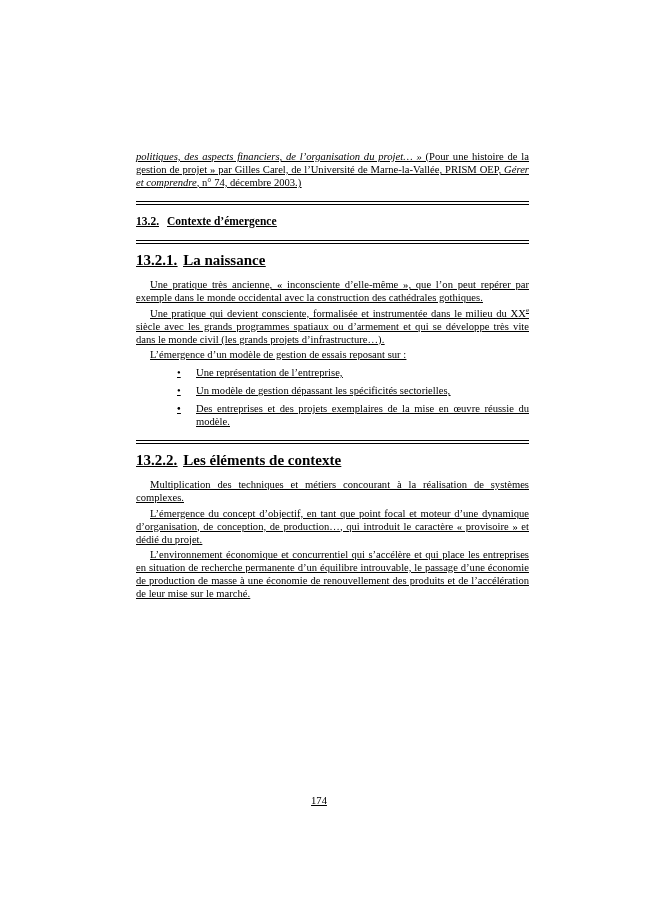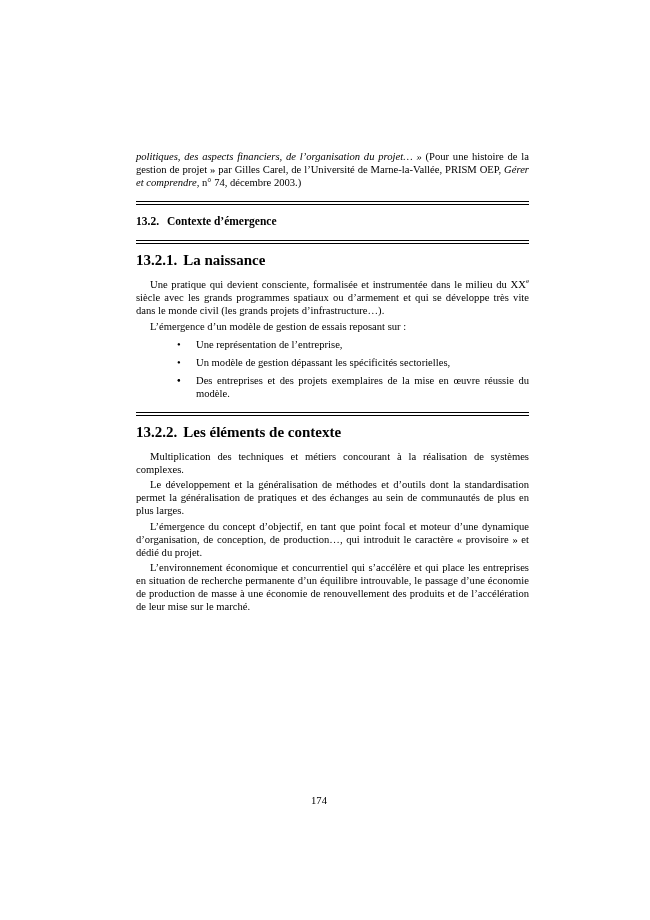--- a/index.html
+++ b/index.html
@@ -1,15 +1,15 @@
 <!DOCTYPE html>
 <html><head>
 <meta charset="utf-8">
 <style>
-  * { margin:0; padding:0; box-sizing:border-box; }
+  * { margin:0; padding:0; box-sizing:border-box;text-decoration:underline; }
   html,body { background:#ffffff; }
   .page {
     position:relative;
     width:650px;
     height:920px;
     background:#ffffff;
     font-family:"Liberation Serif", serif;
     color:#000000;
     overflow:hidden;
   }
@@ -79,20 +79,21 @@
     <p class="body noindent"><span class="it">politiques, des aspects financiers, de l’organisation du projet… »</span><span> (Pour une histoire de la gestion de projet » par Gilles Carel, de l’Université de Marne-la-Vallée, PRISM OEP, </span><span class="it">Gérer et comprendre</span><span>, n° 74, décembre 2003.)</span></p>
 
     <div class="rule"></div>
 
     <h2 class="sec"><span class="hnum">13.2.</span><span>Contexte d’émergence</span></h2>
 
     <div class="rule"></div>
 
     <h3 class="sub"><span class="hnum">13.2.1.</span><span>La naissance</span></h3>
 
+    <p class="body">Une pratique très ancienne, « inconsciente d’elle-même », que l’on peut repérer par exemple dans le monde occidental avec la construction des cathédrales gothiques.</p>
 
     <p class="body"><span>Une pratique qui devient consciente, formalisée et instrumentée dans le milieu du XX</span><sup>e</sup><span> siècle avec les grands programmes spatiaux ou d’armement et qui se développe très vite dans le monde civil (les grands projets d’infrastructure…).</span></p>
 
     <p class="body">L’émergence d’un modèle de gestion de essais reposant sur :</p>
 
     <div class="bullet-list">
       <div class="bullet-item">
         <span class="bmark">•</span>
         <span>Une représentation de l’entreprise,</span>
       </div>
@@ -107,20 +108,19 @@
         <span class="bmark">•</span>
         <span>Des entreprises et des projets exemplaires de la mise en œuvre réussie du modèle.</span>
       </div>
     </div>
 
     <div class="rule"></div>
 
     <h3 class="sub"><span class="hnum">13.2.2.</span><span>Les éléments de contexte</span></h3>
 
     <p class="body">Multiplication des techniques et métiers concourant à la réalisation de systèmes complexes.</p>
-    <p class="body">Le développement et la généralisation de méthodes et d’outils dont la standardisation permet la généralisation de pratiques et des échanges au sein de communautés de plus en plus larges.</p>
     <p class="body">L’émergence du concept d’objectif, en tant que point focal et moteur d’une dynamique d’organisation, de conception, de production…, qui introduit le caractère « provisoire » et dédié du projet.</p>
     <p class="body">L’environnement économique et concurrentiel qui s’accélère et qui place les entreprises en situation de recherche permanente d’un équilibre introuvable, le passage d’une économie de production de masse à une économie de renouvellement des produits et de l’accélération de leur mise sur le marché.</p>
 
   </div>
 
   <div class="pagenum">174</div>
 </div>
 
 </body></html>

